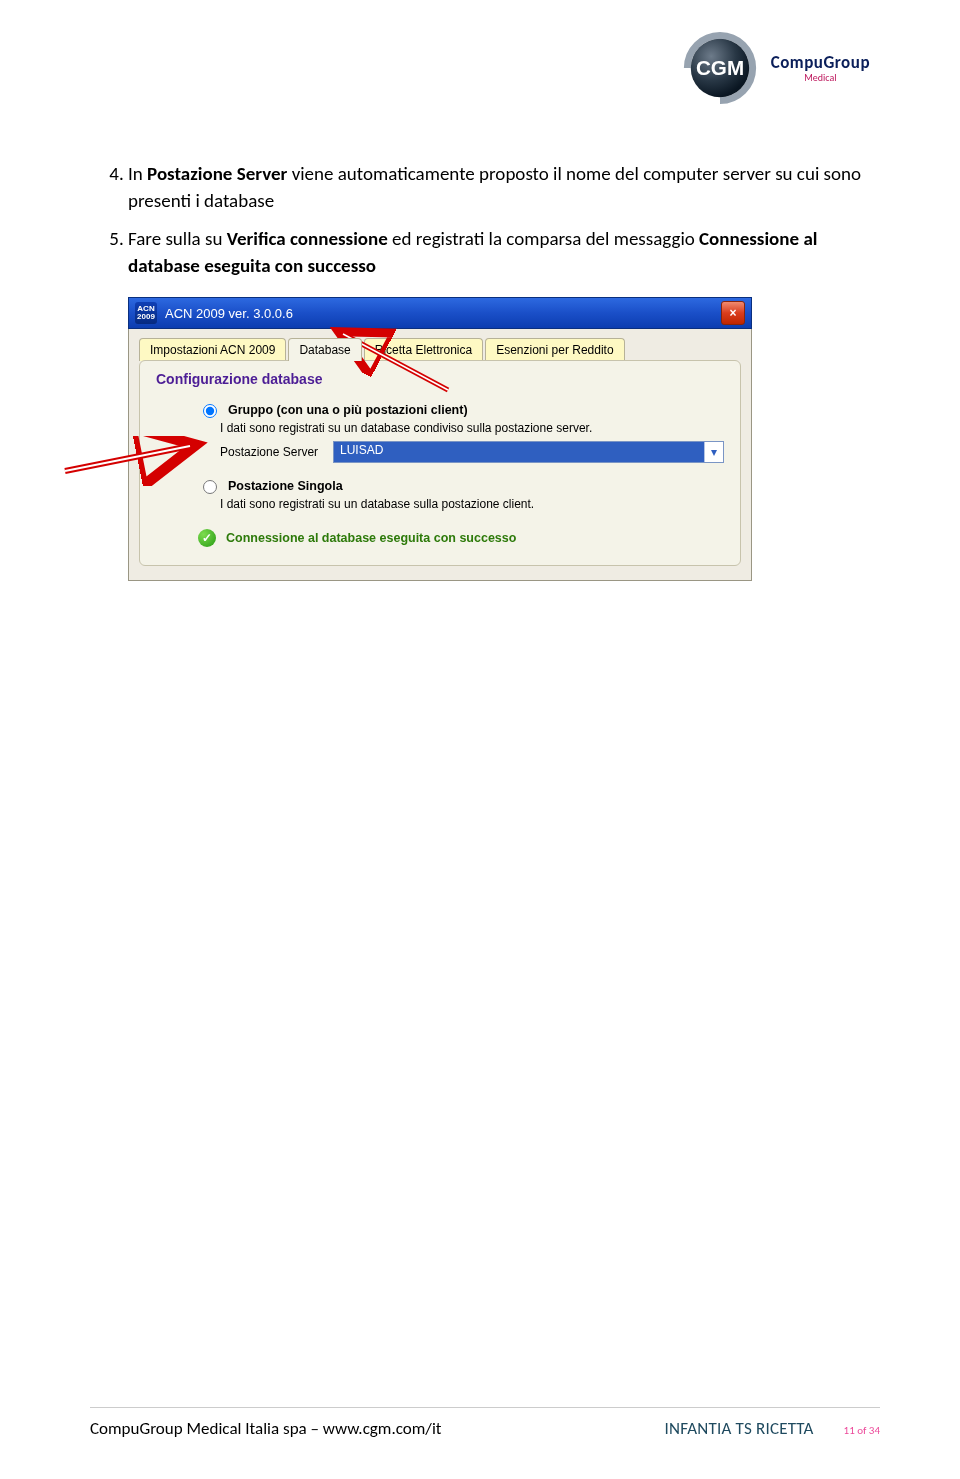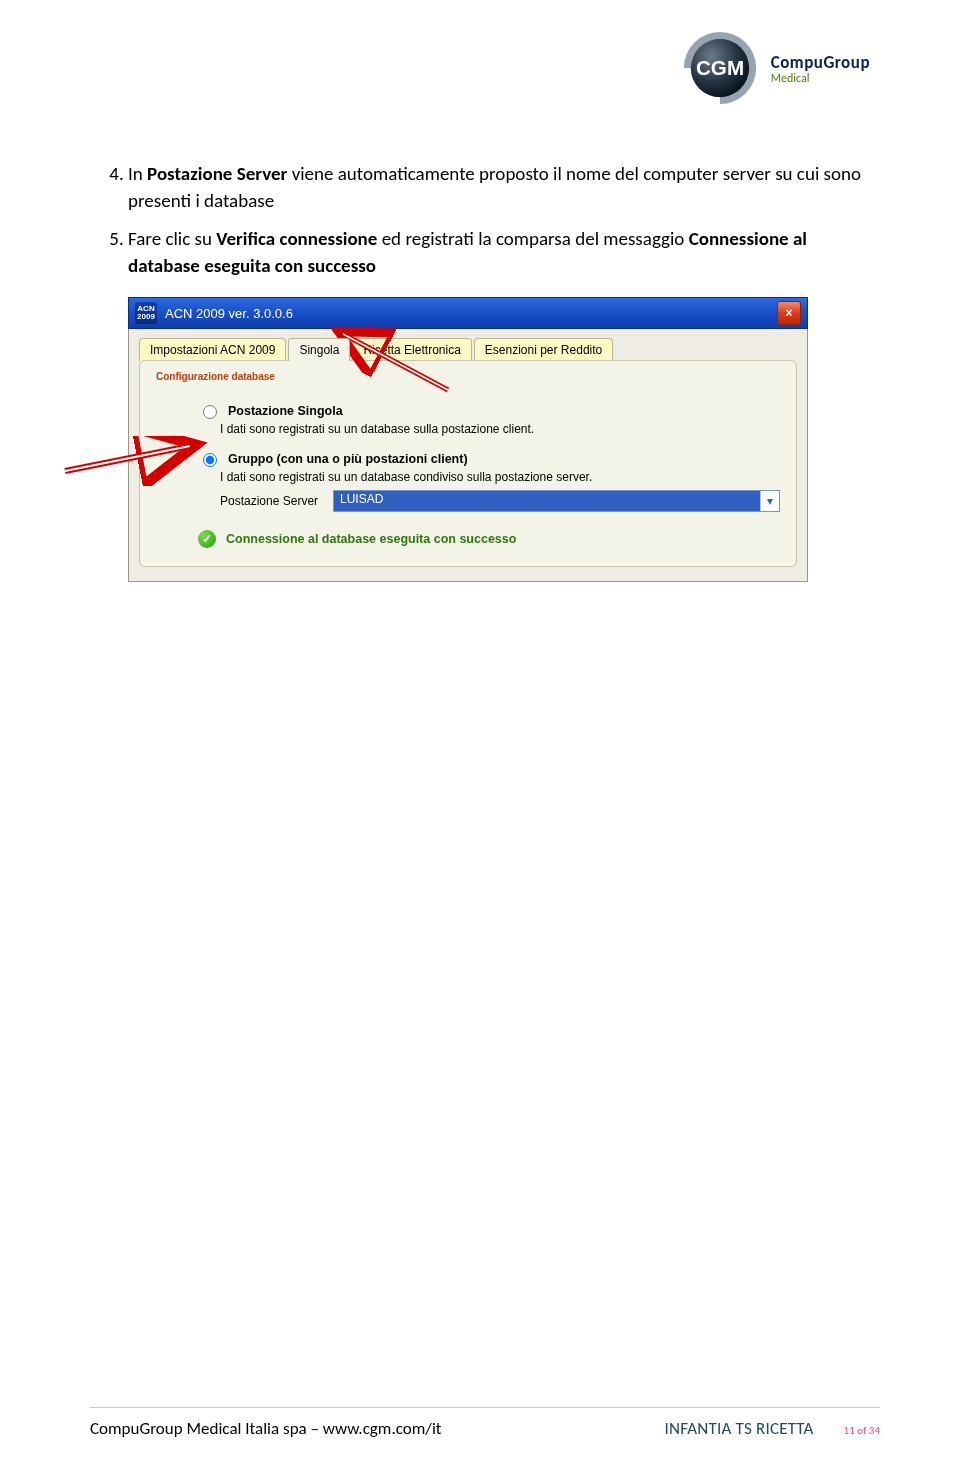--- a/index.html
+++ b/index.html
@@ -21,32 +21,32 @@
   align-items:center;
   margin-bottom:50px;
 }
 .logo-wrap { display:flex; align-items:center; }
 .logo-badge {
   width:86px; height:86px; position:relative;
 }
 .logo-badge svg { width:100%; height:100%; }
 .logo-text { margin-left:8px; }
 .logo-text .line1 { color:#0b1f5a; font-weight:700; font-size:17px; letter-spacing:0.5px; }
-.logo-text .line2 { color:#4d7c0f; font-size:12px; margin-top:-2px; }
+.logo-text .line2 { color:#be185d; font-size:10px; margin-top:-2px;text-align:center; }
 ol.instr {
   margin:0; padding:0 0 0 38px;
   font-size:19px;
   line-height:1.4;
 }
 ol.instr li { margin-bottom:12px; }
 .bold { font-weight:700; }
 
 
 .shot {
-  width:680px;
+  width:624px;
   margin:18px 0 0 38px;
   font-family:Tahoma, Arial, sans-serif;
   font-size:12px;
   color:#000;
   position:relative;
 }
 .titlebar {
   height:30px;
   background:linear-gradient(#2d69e0,#1a4fc8 50%,#0c3db0);
   color:#fff;
@@ -98,26 +98,26 @@
 }
 .groupbox {
   border:1px solid #c7c3ac;
   border-radius:6px;
   background:#f4f3e8;
   padding:14px 16px 18px 16px;
   margin-top:0;
   position:relative;
 }
 .group-title {
-  color:#c2410c;
+  color:#4c1d95;
   font-weight:700;
-  font-size:10px;
+  font-size:14px;
   position:relative;
   top:-4px;
-  margin-bottom:16px;
+  margin-bottom:10px;
 }
 .opt { margin-left:42px; margin-bottom:14px; }
 .opt-title { display:flex; align-items:center; gap:8px; font-weight:700; font-size:12.5px; }
 .opt-desc { margin-left:22px; margin-top:3px; font-size:12px; }
 input[type=radio] { width:14px; height:14px; }
 .server-row { display:flex; align-items:center; gap:8px; margin-left:22px; margin-top:6px; }
 .server-row .lbl { min-width:105px; }
 .server-row .selwrap {
   flex:1;
   display:flex;
@@ -205,67 +205,67 @@
         <div class="line2">Medical</div>
       </div>
     </div>
   </div>
 
   <ol class="instr" start="4">
     <li>
       <span>In </span><span class="bold">Postazione Server</span><span> viene automaticamente proposto il nome del computer server su cui sono presenti i database</span>
     </li>
     <li>
-      <span>Fare clic su </span><span class="bold">Verifica connessione</span><span> ed registrati la comparsa del messaggio </span><span class="bold">Connessione al database eseguita con successo</span>
+      <span>Fare sulla su </span><span class="bold">Verifica connessione</span><span> ed registrati la comparsa del messaggio </span><span class="bold">Connessione al database eseguita con successo</span>
     </li>
   </ol>
 
   <div class="shot">
     <div class="titlebar">
       <div class="icon">ACN
 2009</div>
       <div class="title">ACN 2009 ver. 3.0.0.6</div>
       <div class="spacer"></div>
       <div class="close">
           <span>×</span>
         </div>
     </div>
     <div class="win-body">
       <div class="tabs">
         <div class="tab">Impostazioni ACN 2009</div>
-        <div class="tab active">Singola</div>
+        <div class="tab active">Database</div>
         <div class="tab">Ricetta Elettronica</div>
         <div class="tab">Esenzioni per Reddito</div>
       </div>
       <div class="groupbox">
         <div class="group-title">Configurazione database</div>
-
-        <div class="opt">
-          <div class="opt-title">
-            <input type="radio" name="mode" style="">
-            <span>Postazione Singola</span>
-          </div>
-          <div class="opt-desc">I dati sono registrati su un database sulla postazione client.</div>
-        </div>
 
         <div class="opt">
           <div class="opt-title">
             <input type="radio" name="mode" checked="" style="">
             <span>Gruppo (con una o più postazioni client)</span>
           </div>
           <div class="opt-desc">I dati sono registrati su un database condiviso sulla postazione server.</div>
           <div class="server-row">
             <div class="lbl">Postazione Server</div>
             <div class="selwrap">
               <div class="sel-value">LUISAD</div>
               <div class="sel-arrow">▾</div>
             </div>
           </div>
         </div>
 
+        <div class="opt">
+          <div class="opt-title">
+            <input type="radio" name="mode" style="">
+            <span>Postazione Singola</span>
+          </div>
+          <div class="opt-desc">I dati sono registrati su un database sulla postazione client.</div>
+        </div>
+
         <div class="status-row">
           <div class="check">✓</div>
           <div>Connessione al database eseguita con successo</div>
         </div>
       </div>
     </div>
 
     <div class="arrow" style="left:195px; top:28px;">
       <svg width="140" height="70">
         <defs>

